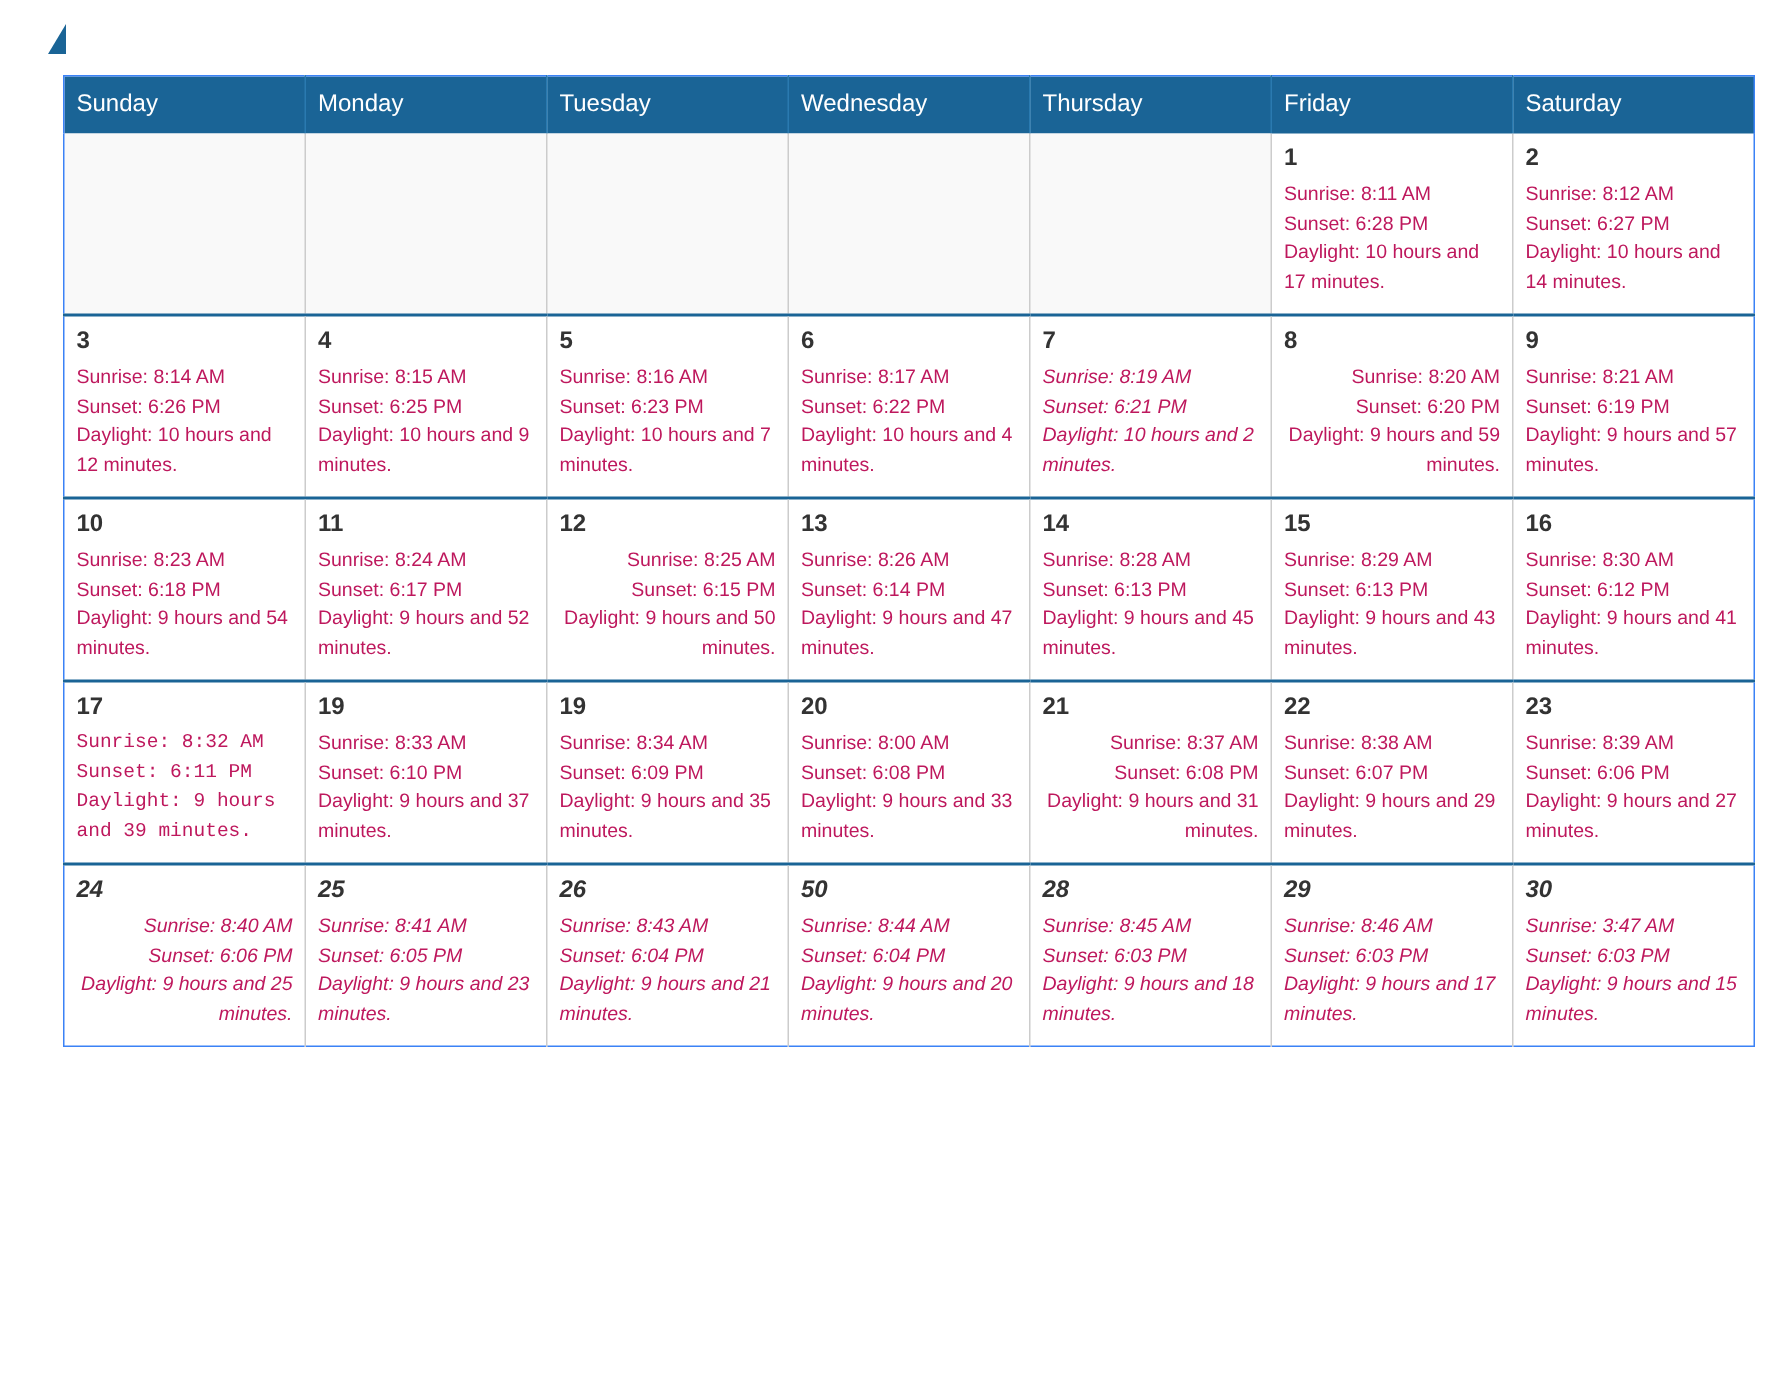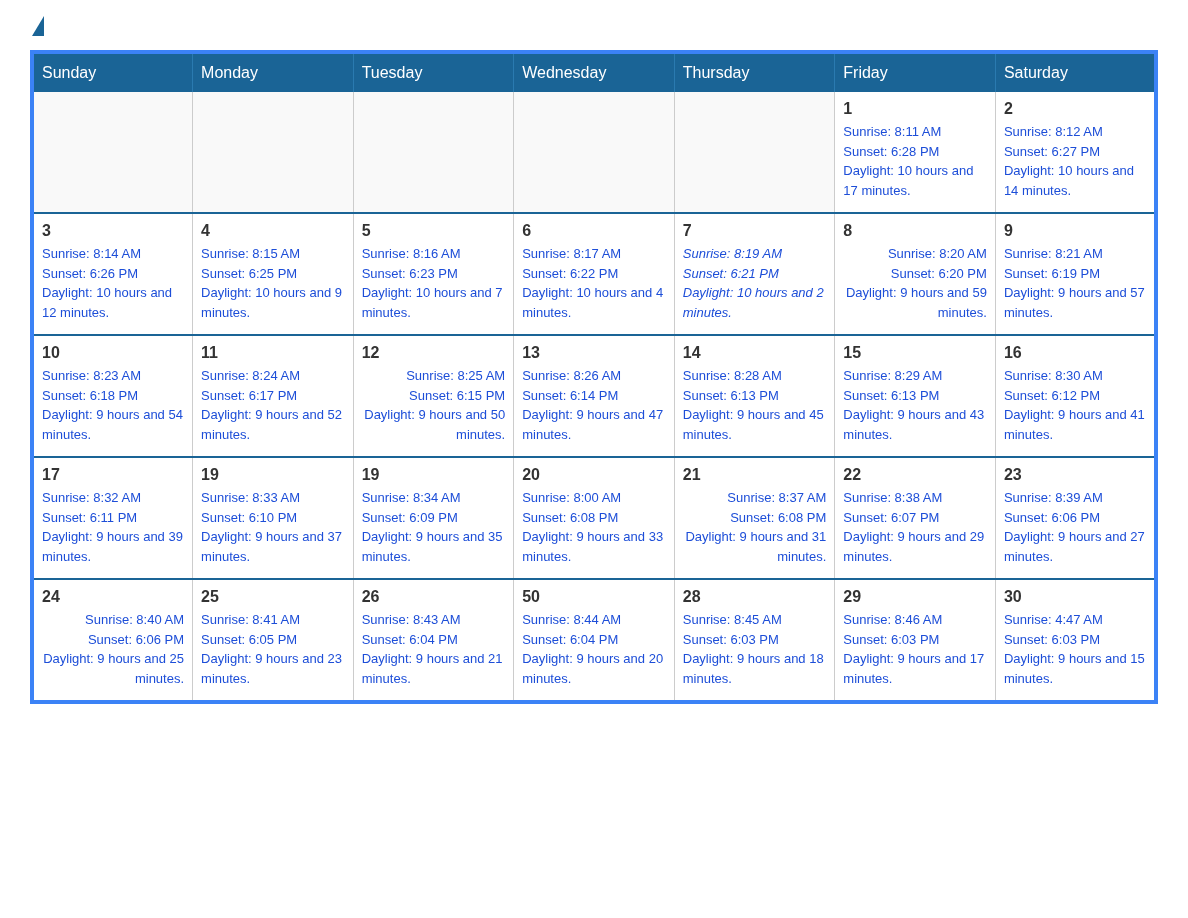--- a/index.html
+++ b/index.html
@@ -57,21 +57,22 @@
     }
     .location {
       font-size: 22px;
       color: #555;
       font-weight: 300;
       margin-top: 4px;
     }
     .calendar {
       width: 100%;
       border-collapse: collapse;
-      border: 4px solid #3b82f6;
+      border: 1px solid #3b82f6;
+      margin-left: 12px;
     }
     .calendar thead tr {
       background-color: #1a6496;
       color: #fff;
     }
     .calendar thead th {
       padding: 10px 8px;
       font-size: 16px;
       font-weight: 500;
       text-align: left;
@@ -88,31 +89,32 @@
       border-bottom: 2px solid #1a6496;
       font-size: 13px;
       color: #333;
       min-height: 100px;
     }
     .calendar tbody td:last-child {
       border-right: none;
     }
     .calendar tbody tr:last-child td {
       border-bottom: none;
+      font-style: italic;
     }
     .day-number {
       font-size: 16px;
       font-weight: bold;
       color: #333;
       display: block;
       margin-bottom: 4px;
     }
     .day-info {
       font-size: 13px;
-      color: #1d4ed8;
+      color: #be185d;
       line-height: 1.5;
     }
     .empty-cell {
       background: #f9f9f9;
     }
   </style>
 </head>
 <body>
 
 <div class="header">
@@ -245,21 +247,21 @@
         <td>
           <span class="day-number">16</span>
           <div class="day-info" style="white-space: pre-line;">Sunrise: 8:30 AM
 Sunset: 6:12 PM
 Daylight: 9 hours and 41 minutes.</div>
         </td>
       </tr>
       <tr>
         <td>
           <span class="day-number">17</span>
-          <div class="day-info" style="white-space: pre-line;">Sunrise: 8:32 AM
+          <div class="day-info" style="white-space: pre-line; font-family: Liberation Mono, monospace;">Sunrise: 8:32 AM
 Sunset: 6:11 PM
 Daylight: 9 hours and 39 minutes.</div>
         </td>
         <td>
           <span class="day-number">19</span>
           <div class="day-info" style="white-space: pre-line;">Sunrise: 8:33 AM
 Sunset: 6:10 PM
 Daylight: 9 hours and 37 minutes.</div>
         </td>
         <td>
@@ -325,19 +327,19 @@
 Daylight: 9 hours and 18 minutes.</div>
         </td>
         <td>
           <span class="day-number">29</span>
           <div class="day-info" style="white-space: pre-line;">Sunrise: 8:46 AM
 Sunset: 6:03 PM
 Daylight: 9 hours and 17 minutes.</div>
         </td>
         <td>
           <span class="day-number">30</span>
-          <div class="day-info" style="white-space: pre-line;">Sunrise: 4:47 AM
+          <div class="day-info" style="white-space: pre-line;">Sunrise: 3:47 AM
 Sunset: 6:03 PM
 Daylight: 9 hours and 15 minutes.</div>
         </td>
       </tr>
     </tbody>
 </table>
 
 </body></html>

